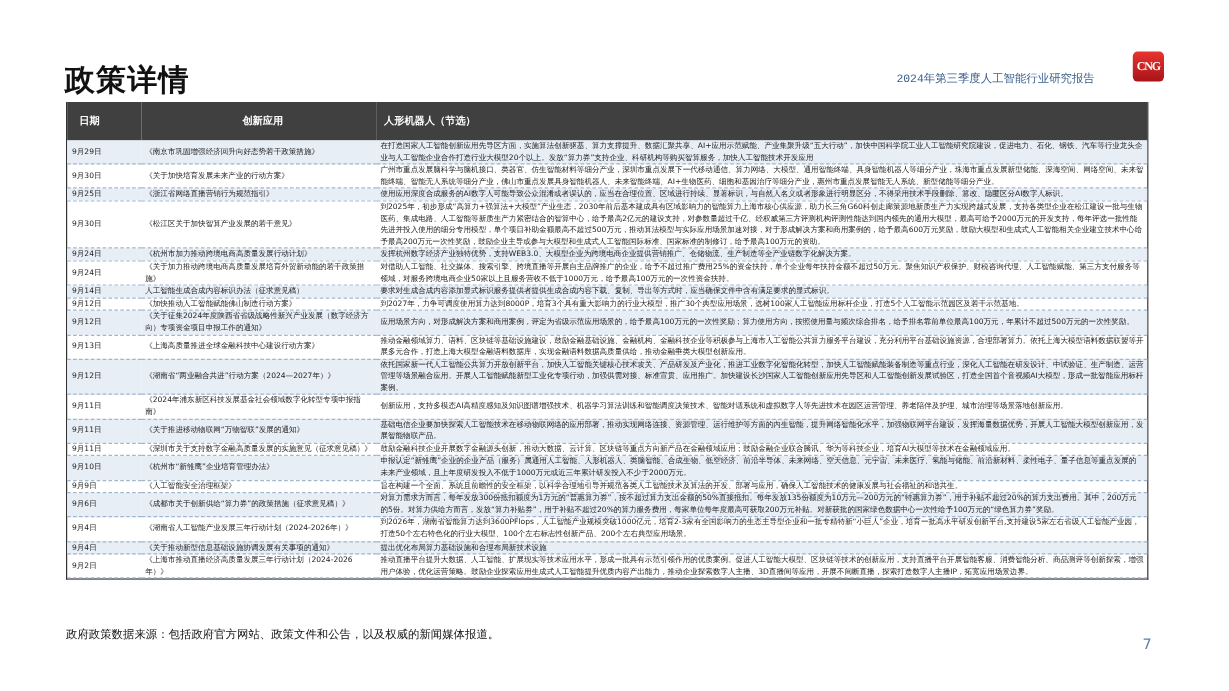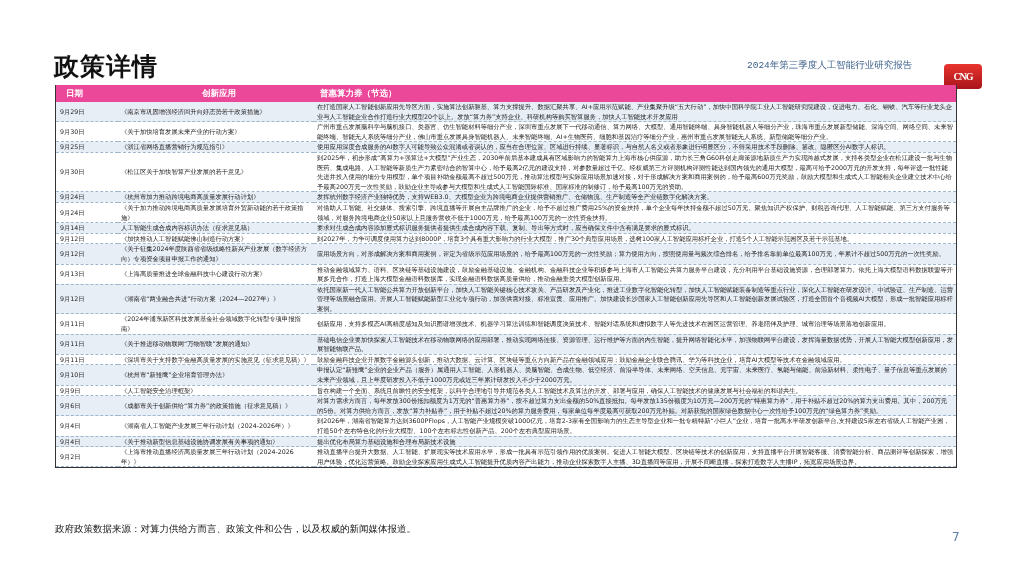--- a/index.html
+++ b/index.html
@@ -1,25 +1,25 @@
 <!DOCTYPE html>
 <html><head>
 <meta charset="utf-8">
 <style>
   html, body { margin:0; padding:0; background:#ffffff; }
   body { width:1024px; height:576px; position:relative; overflow:hidden;
          font-family:"DejaVu Sans","Liberation Sans",sans-serif; color:#1a1a1a; }
   .page-title { position:absolute; left:54px; top:50px; font-size:25px; font-weight:bold; color:#111; letter-spacing:1px; }
   .report-title { position:absolute; left:747px; top:59px; font-size:9.5px; color:#3b5f8a;font-family:Liberation Mono, monospace; }
-  .logo { position:absolute; left:944px; top:64px; width:38px; height:25px; border-radius:4px;
+  .logo { position:absolute; left:944px; top:43px; width:26px; height:25px; border-radius:4px;
           background:linear-gradient(#e8342e,#a8141a); color:#fff; font-weight:bold; font-size:10px;
           display:flex; align-items:center; justify-content:center; font-family:"Liberation Serif",serif; letter-spacing:-1px; }
   .table-wrap { position:absolute; left:55px; top:85px; width:900px; border:1px solid #333; border-top:none; }
   table { width:100%; border-collapse:collapse; table-layout:fixed; }
-  thead th { background:#ec4899; color:#fff; font-size:8.5px; font-weight:bold; text-align:left; height:17px; padding:0 6px; }
+  thead th { background:#404040; color:#fff; font-size:8.5px; font-weight:bold; text-align:left; height:32px; padding:0 6px; }
   thead th.c-date { padding-left:10px; }
   thead th.c-title { padding-left:84px; }
   tbody td { font-size:6.3px; line-height:9.6px; vertical-align:middle; padding:0 3px; border-bottom:1px dashed #9fb6cd; }
   tbody tr.alt td { background:#e8eef6; }
   td.c-date { white-space:nowrap; padding-left:4px; width:56px; }
   td.c-title { width:192px; }
   td.c-detail { }
   .source-note { position:absolute; left:55px; top:523px; font-size:9.5px; color:#111; }
   .page-num { position:absolute; left:952px; top:530px; font-size:12px; color:#5b7fa6; }
 </style>
@@ -34,21 +34,21 @@
   <table>
     <colgroup>
         <col style="width:62px">
         <col style="width:196px">
         <col>
       </colgroup>
     <thead>
       <tr>
         <th class="c-date">日期</th>
         <th class="c-title">创新应用</th>
-        <th class="c-detail">普惠算力券（节选）</th>
+        <th class="c-detail">人形机器人（节选）</th>
       </tr>
     </thead>
     <tbody id="tbody">
         <tr class="alt">
           <td class="c-date">9月29日</td>
           <td class="c-title">《南京市巩固增强经济回升向好态势若干政策措施》</td>
           <td class="c-detail">在打造国家人工智能创新应用先导区方面，实施算法创新驱基、算力支撑提升、数据汇聚共享、AI+应用示范赋能、产业集聚升级“五大行动”，加快中国科学院工业人工智能研究院建设，促进电力、石化、钢铁、汽车等行业龙头企业与人工智能企业合作打造行业大模型20个以上。发放“算力券”支持企业、科研机构等购买智算服务，加快人工智能技术开发应用</td>
         </tr>
         <tr>
           <td class="c-date">9月30日</td>
@@ -142,14 +142,14 @@
         </tr>
         <tr>
           <td class="c-date">9月2日</td>
           <td class="c-title">《上海市推动直播经济高质量发展三年行动计划（2024-2026年）》</td>
           <td class="c-detail">推动直播平台提升大数据、人工智能、扩展现实等技术应用水平，形成一批具有示范引领作用的优质案例。促进人工智能大模型、区块链等技术的创新应用，支持直播平台开展智能客服、消费智能分析、商品测评等创新探索，增强用户体验，优化运营策略。鼓励企业探索应用生成式人工智能提升优质内容产出能力，推动企业探索数字人主播、3D直播间等应用，开展不间断直播，探索打造数字人主播IP，拓宽应用场景边界。</td>
         </tr>
       </tbody>
   </table>
 </div>
 
-<div class="source-note">政府政策数据来源：对算力供给方而言、政策文件和公告，以及权威的新闻媒体报道。</div>
+<div class="source-note">政府政策数据来源：包括政府官方网站、政策文件和公告，以及权威的新闻媒体报道。</div>
 <div class="page-num">7</div>
 
 </body></html>

